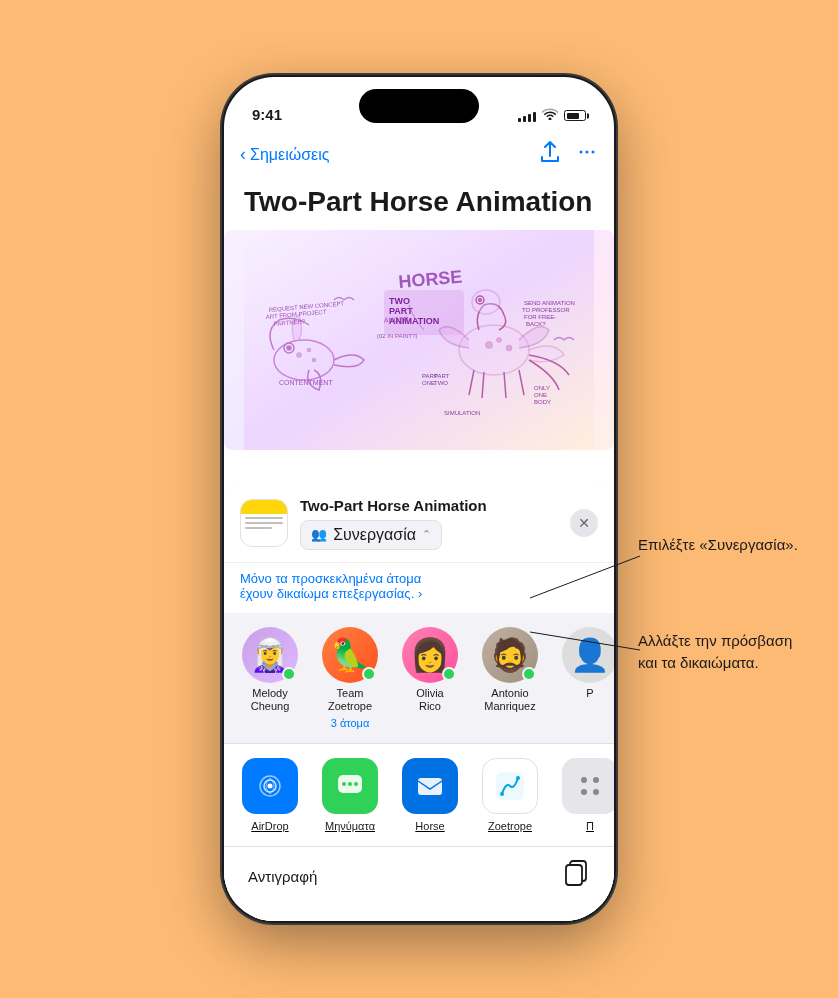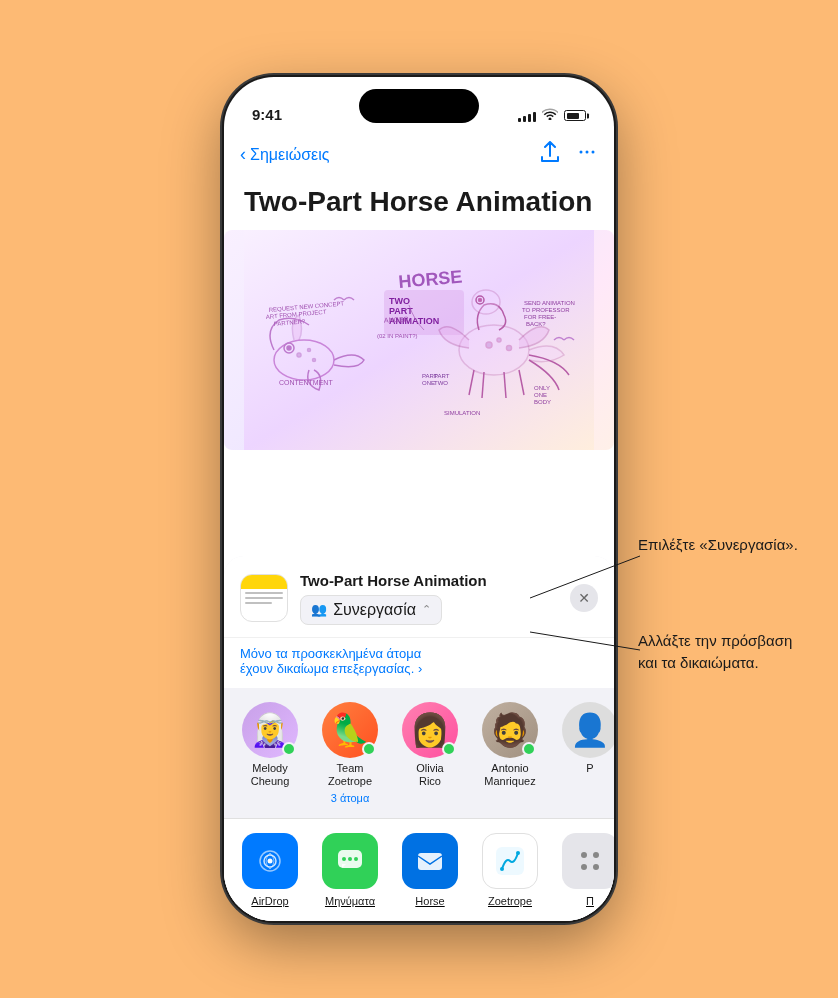--- a/index.html
+++ b/index.html
@@ -669,20 +669,29 @@
                 <circle cx="8" cy="8" r="3" fill="#888"></circle>
                 <circle cx="20" cy="8" r="3" fill="#888"></circle>
                 <circle cx="8" cy="20" r="3" fill="#888"></circle>
                 <circle cx="20" cy="20" r="3" fill="#888"></circle>
               </svg>
             </div>
             <span class="app-name">Π</span>
           </div>
         </div>
 
+        <div class="bottom-bar">
+          <span class="bottom-action">Αντιγραφή</span>
+          <span class="bottom-icon">
+            <svg width="28" height="28" viewBox="0 0 28 28" fill="none">
+              <rect x="8" y="2" width="16" height="20" rx="3" stroke="#1a1a1a" stroke-width="1.8" fill="none"></rect>
+              <rect x="4" y="6" width="16" height="20" rx="3" stroke="#1a1a1a" stroke-width="1.8" fill="white"></rect>
+            </svg>
+          </span>
+        </div>
 
       </div>
     </div>
   </div>
 
   <div style="position:absolute; top:0; left:0; width:838px; height:998px; pointer-events:none; z-index:500;">
     <svg width="838" height="998" viewBox="0 0 838 998" xmlns="http://www.w3.org/2000/svg">
 
       <line x1="530" y1="598" x2="640" y2="556" stroke="#1a1a1a" stroke-width="1"></line>
 

